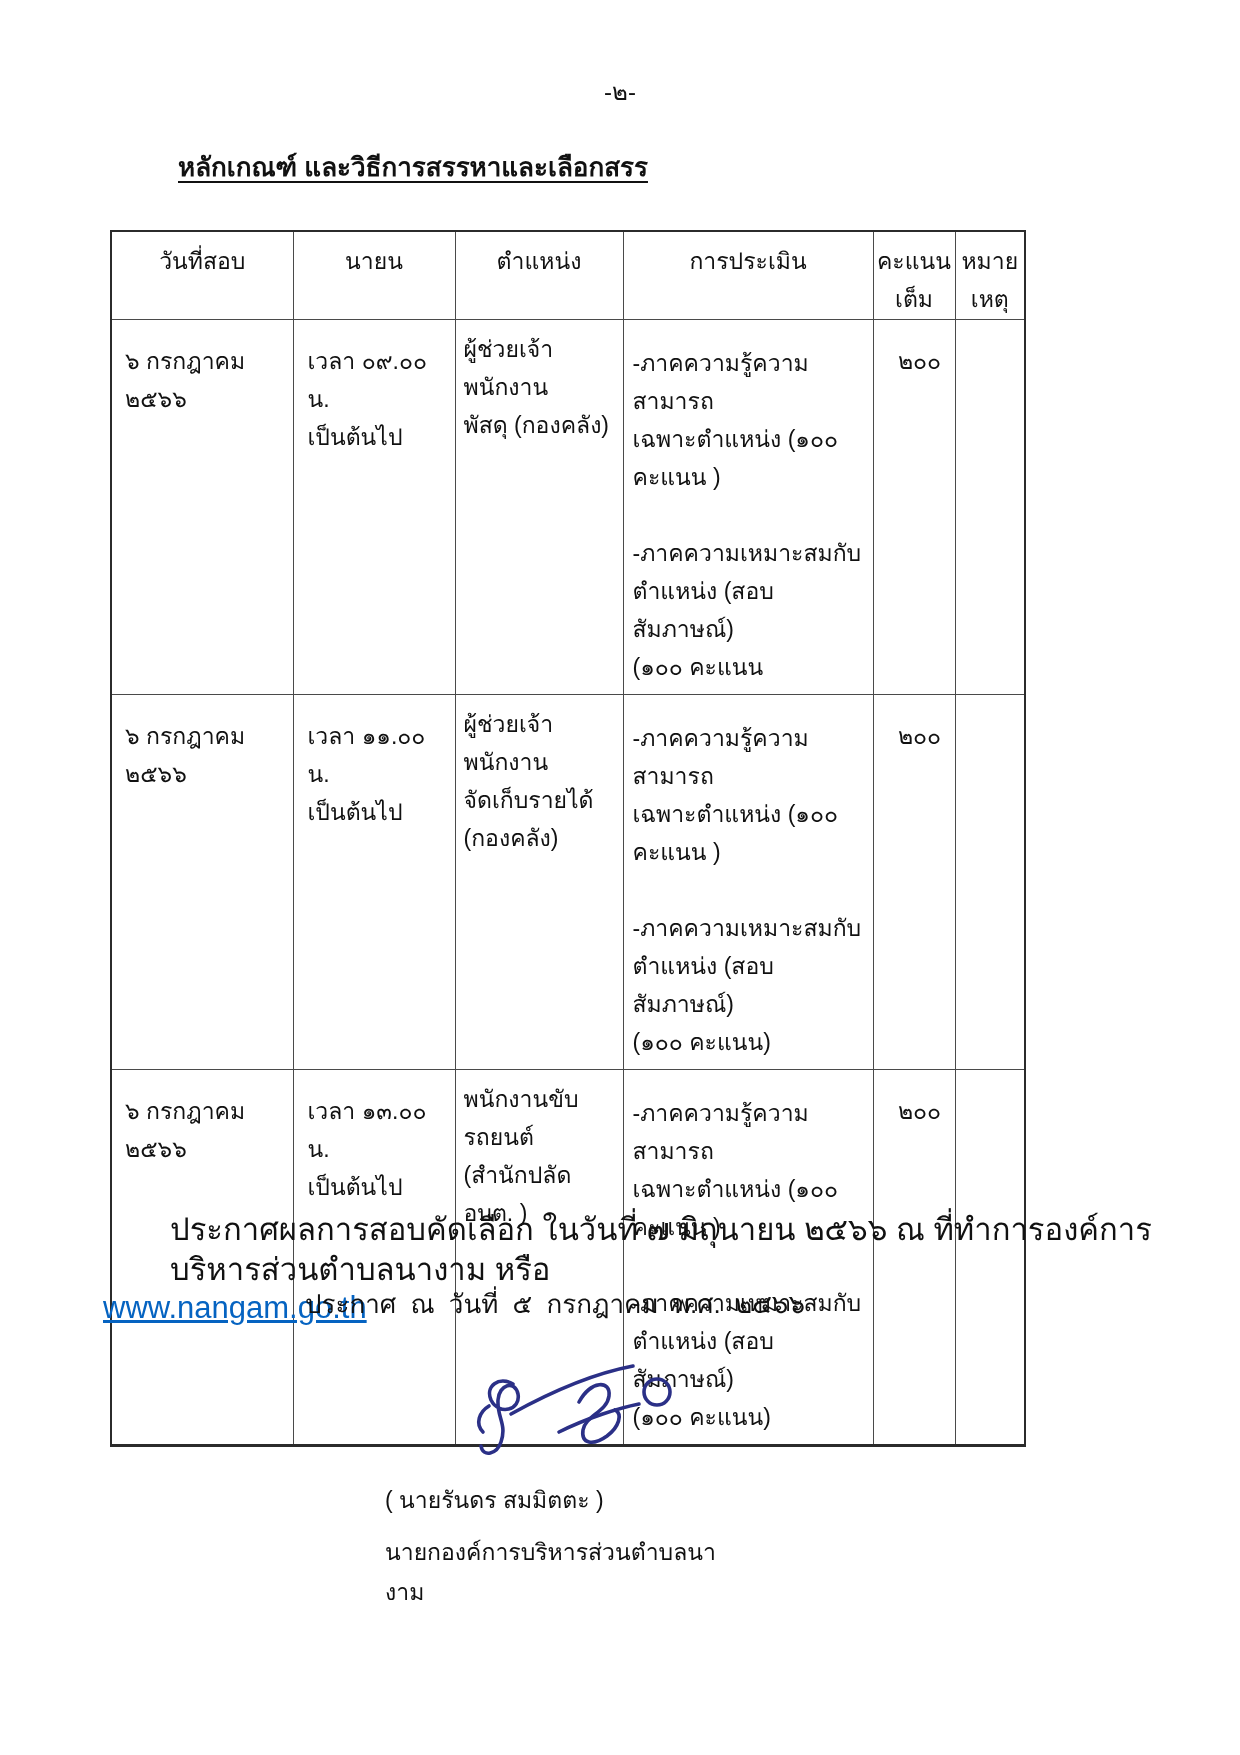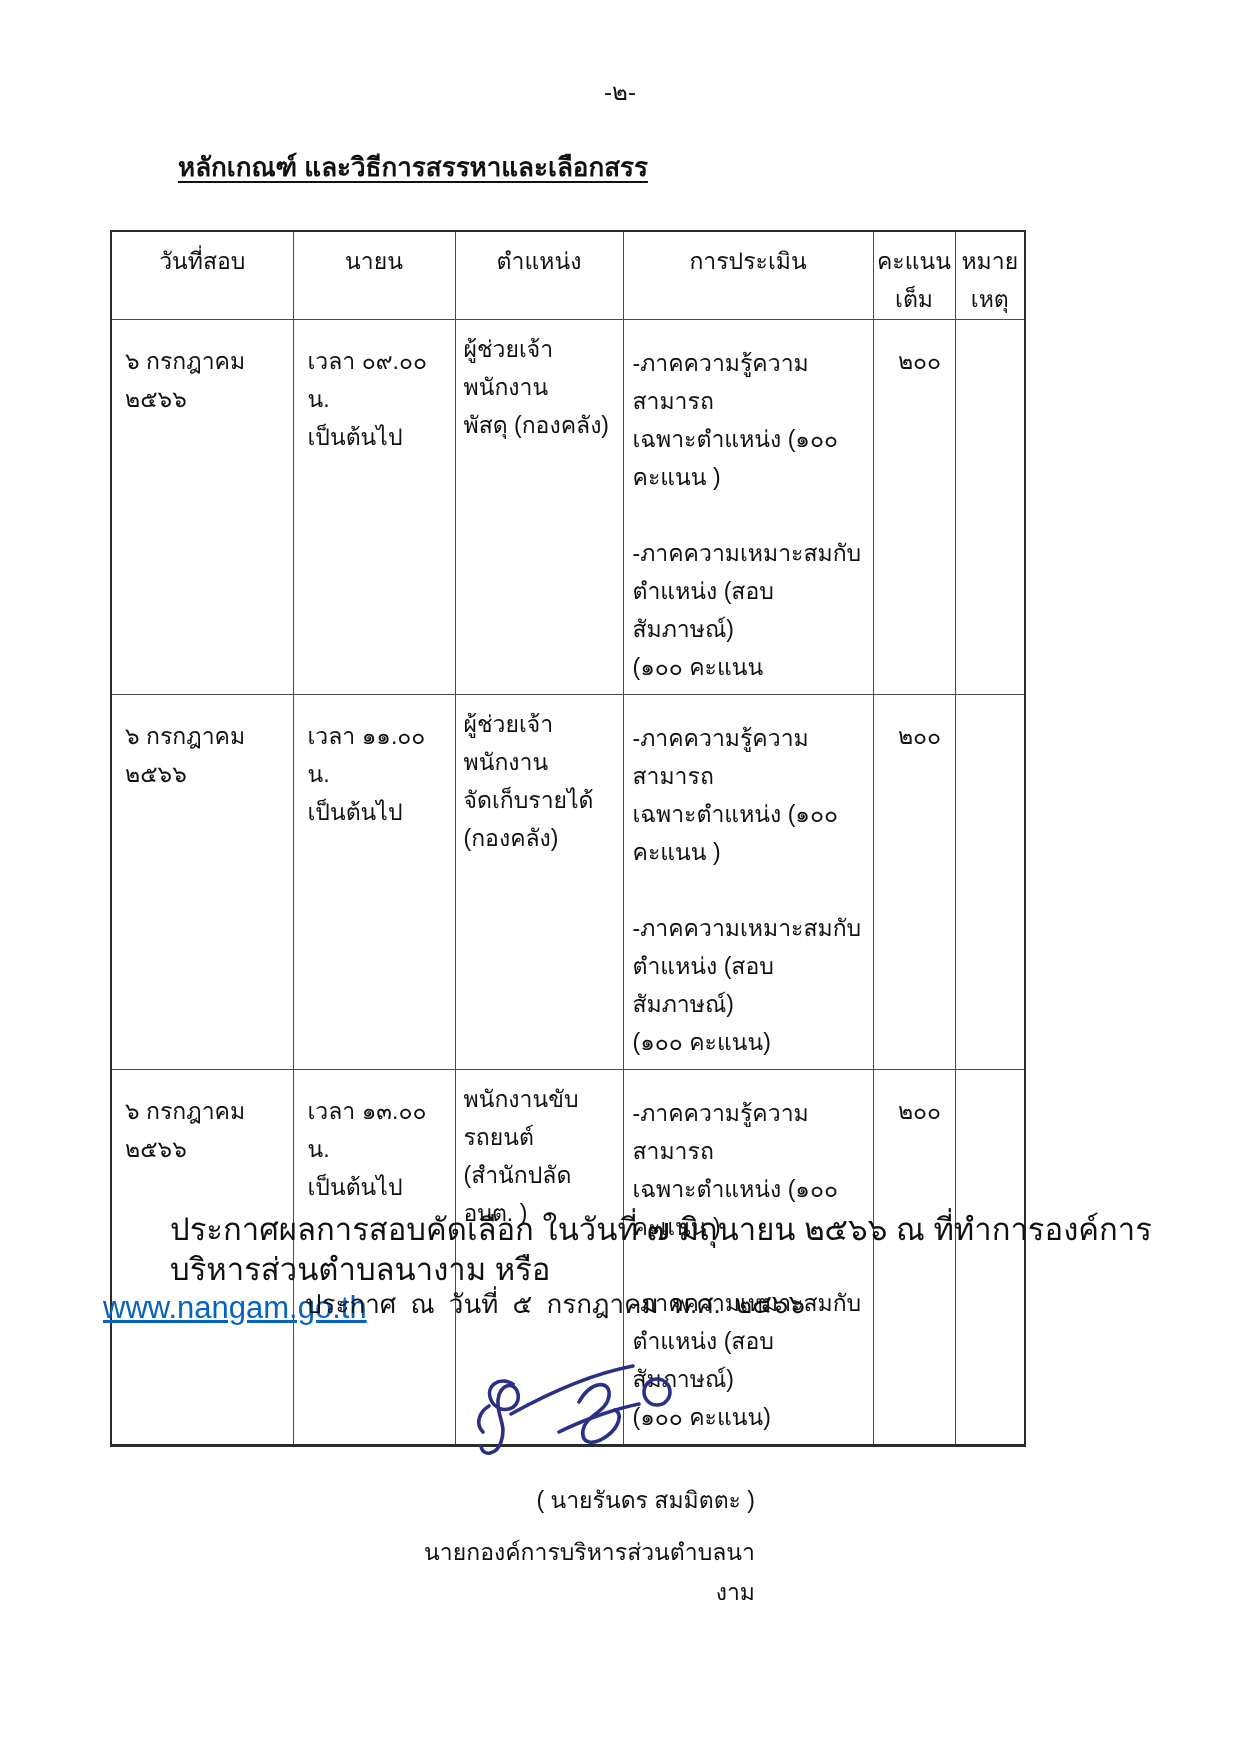--- a/index.html
+++ b/index.html
@@ -65,21 +65,21 @@
   .date-line {
     position: absolute;
     left: 305px; top: 1283px;
     font-size: 26px;
     word-spacing: 7px;
   }
   .signature-block {
     position: absolute;
     left: 385px; top: 1362px;
     width: 370px;
-    text-align: right;
+    text-align: left;
     font-size: 23px;
     line-height: 40px;
   }
   .signature-block svg { display: block; margin: 0 auto; }
   .sig-name { margin-top: 6px; }
   .sig-title { margin-top: 12px; }
 </style>
 </head>
 <body>
 

